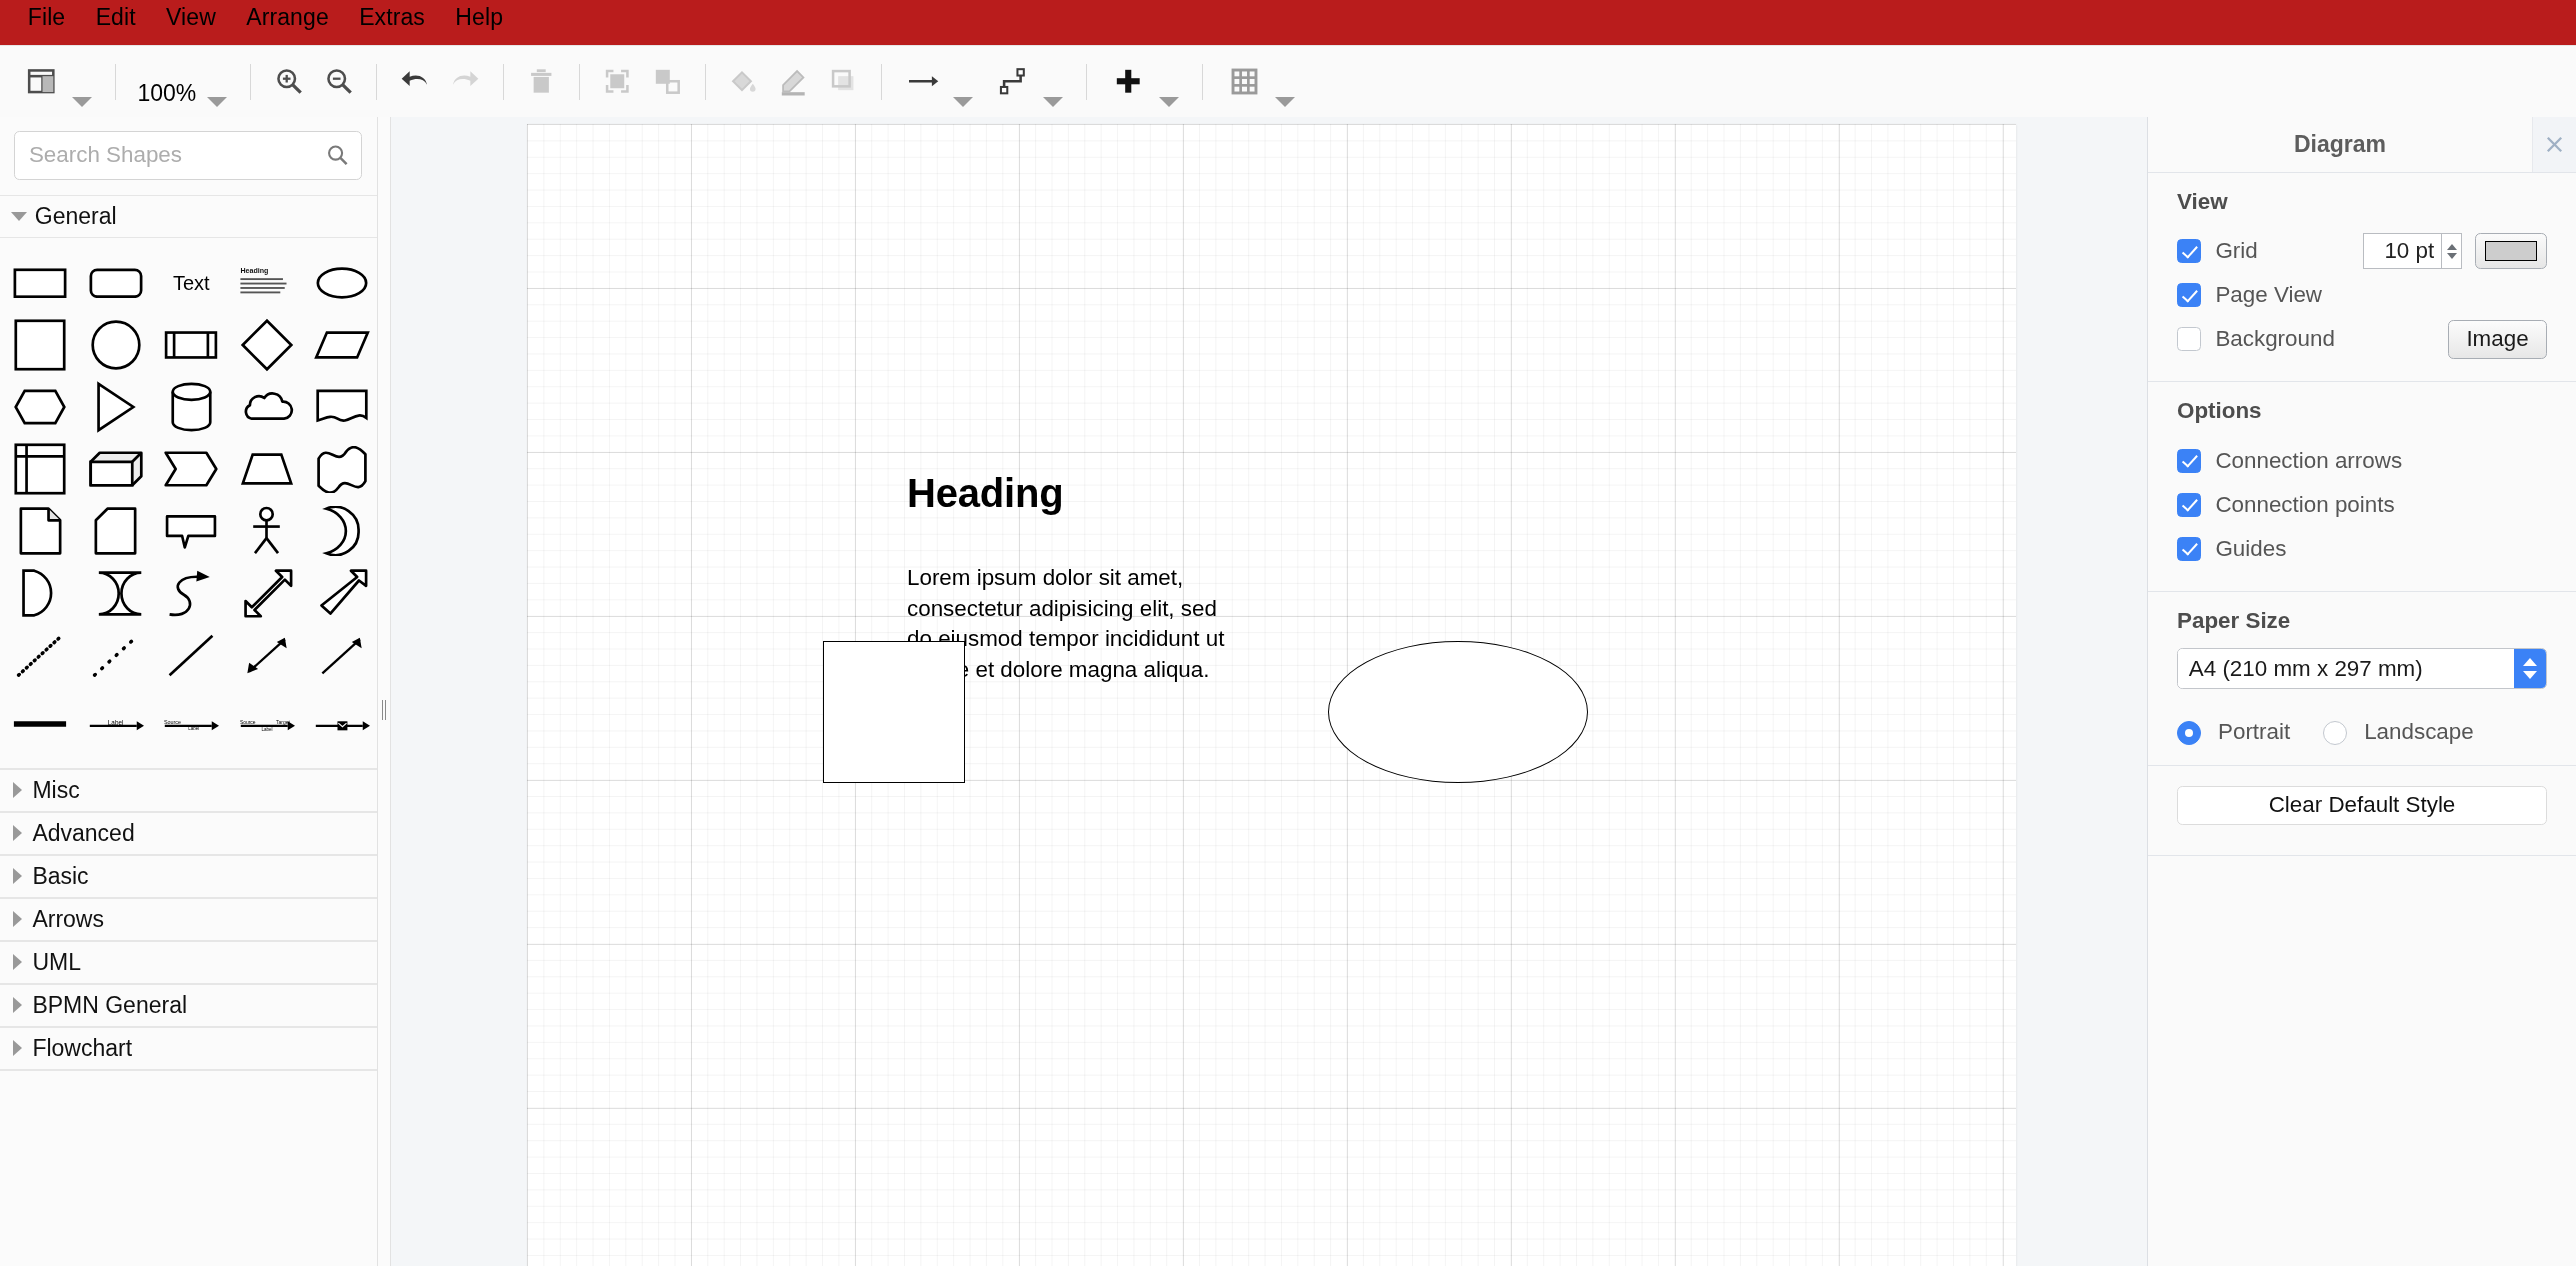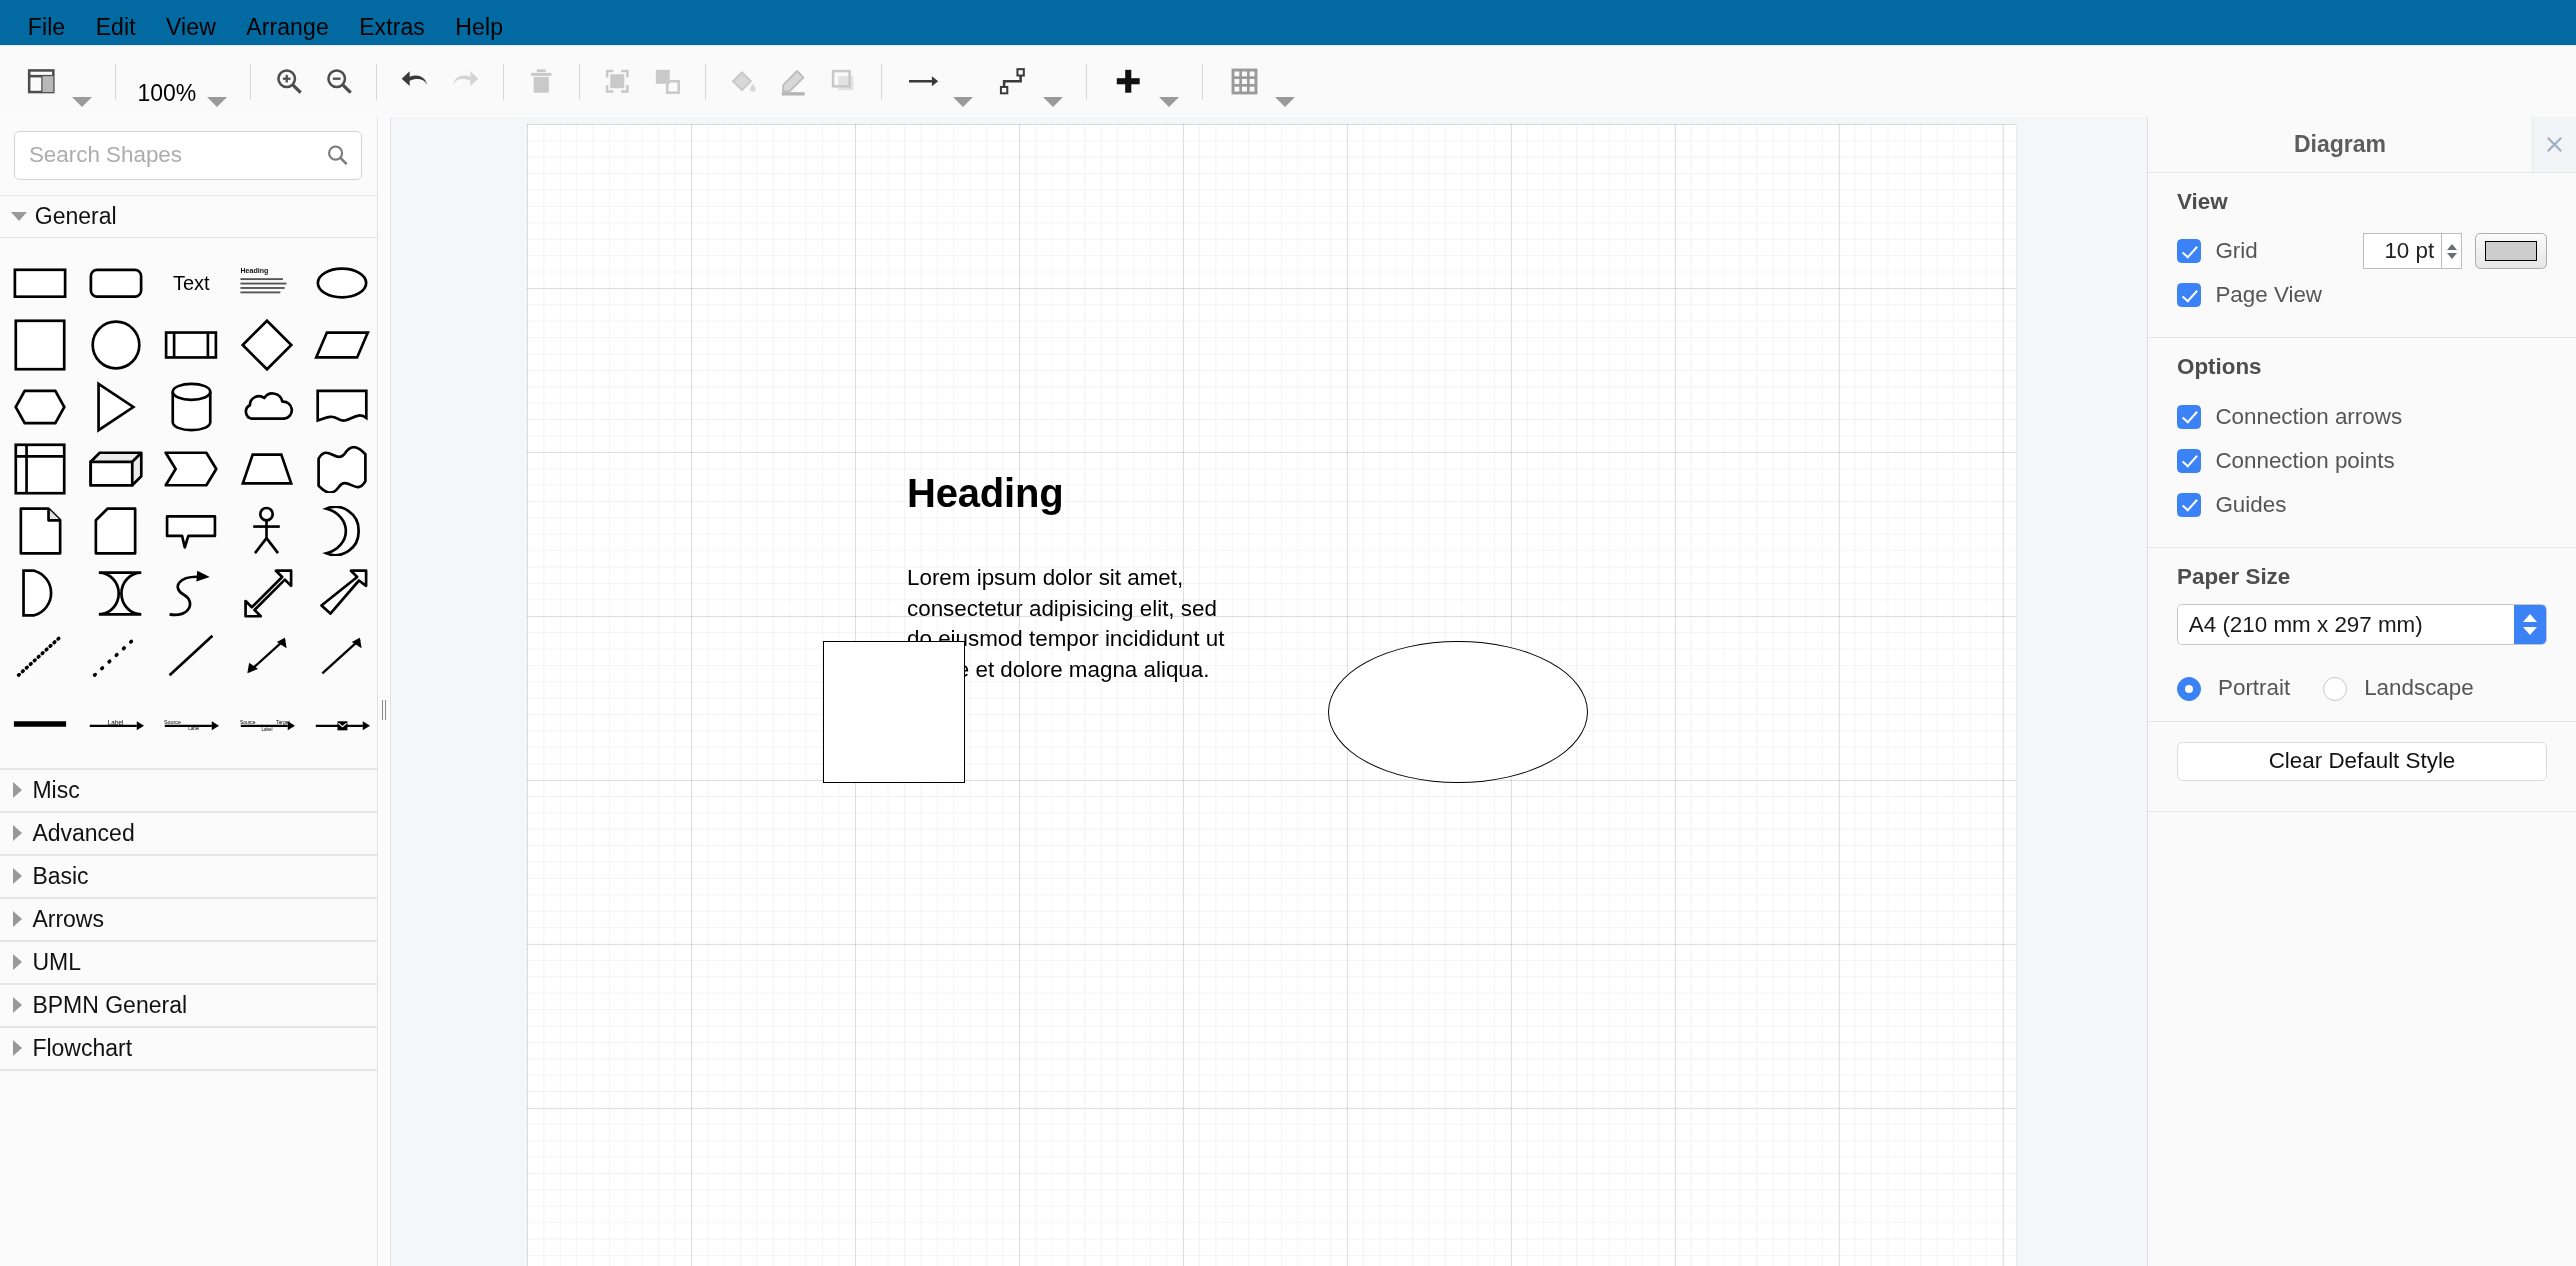--- a/index.html
+++ b/index.html
@@ -7,23 +7,23 @@
     width: 2576px; height: 1266px;
     font-family: "Liberation Sans", sans-serif;
     background: #ffffff;
     overflow: hidden;
   }
   .app { position: relative; width: 2576px; height: 1266px; }
 
   
   .menubar {
     position: absolute; left: 0; top: 0; width: 2576px; height: 46px;
-    background: #0369a1;
+    background: #b91c1c;
     border-bottom: 0.9px solid #e6e6e6;
-    display: flex; align-items: flex-end; padding-left: 12.6px;
+    display: flex; align-items: flex-start; padding-left: 12.6px;
   }
   .menu-item {
     font-size: 23px; color: #000; padding: 3.6px 15.2px; cursor: default;
     letter-spacing: 0.1px;
   }
 
   
   .toolbar {
     position: absolute; left: 0; top: 46px; width: 2576px; height: 72px;
     background: #fafafa;
@@ -734,20 +734,25 @@
               <i></i>
             </span>
         </span>
       </div>
 
       <div class="chk-row">
         <span class="chk on"></span>
         <span class="chk-label">Page View</span>
       </div>
 
+      <div class="chk-row">
+        <span class="chk"></span>
+        <span class="chk-label">Background</span>
+        <button class="btn-plain">Image</button>
+      </div>
     </div>
 
     <div class="fmt-sec">
       <div class="fmt-sec-title">Options</div>
 
       <div class="chk-row">
         <span class="chk on"></span>
         <span class="chk-label">Connection arrows</span>
       </div>
       <div class="chk-row">

